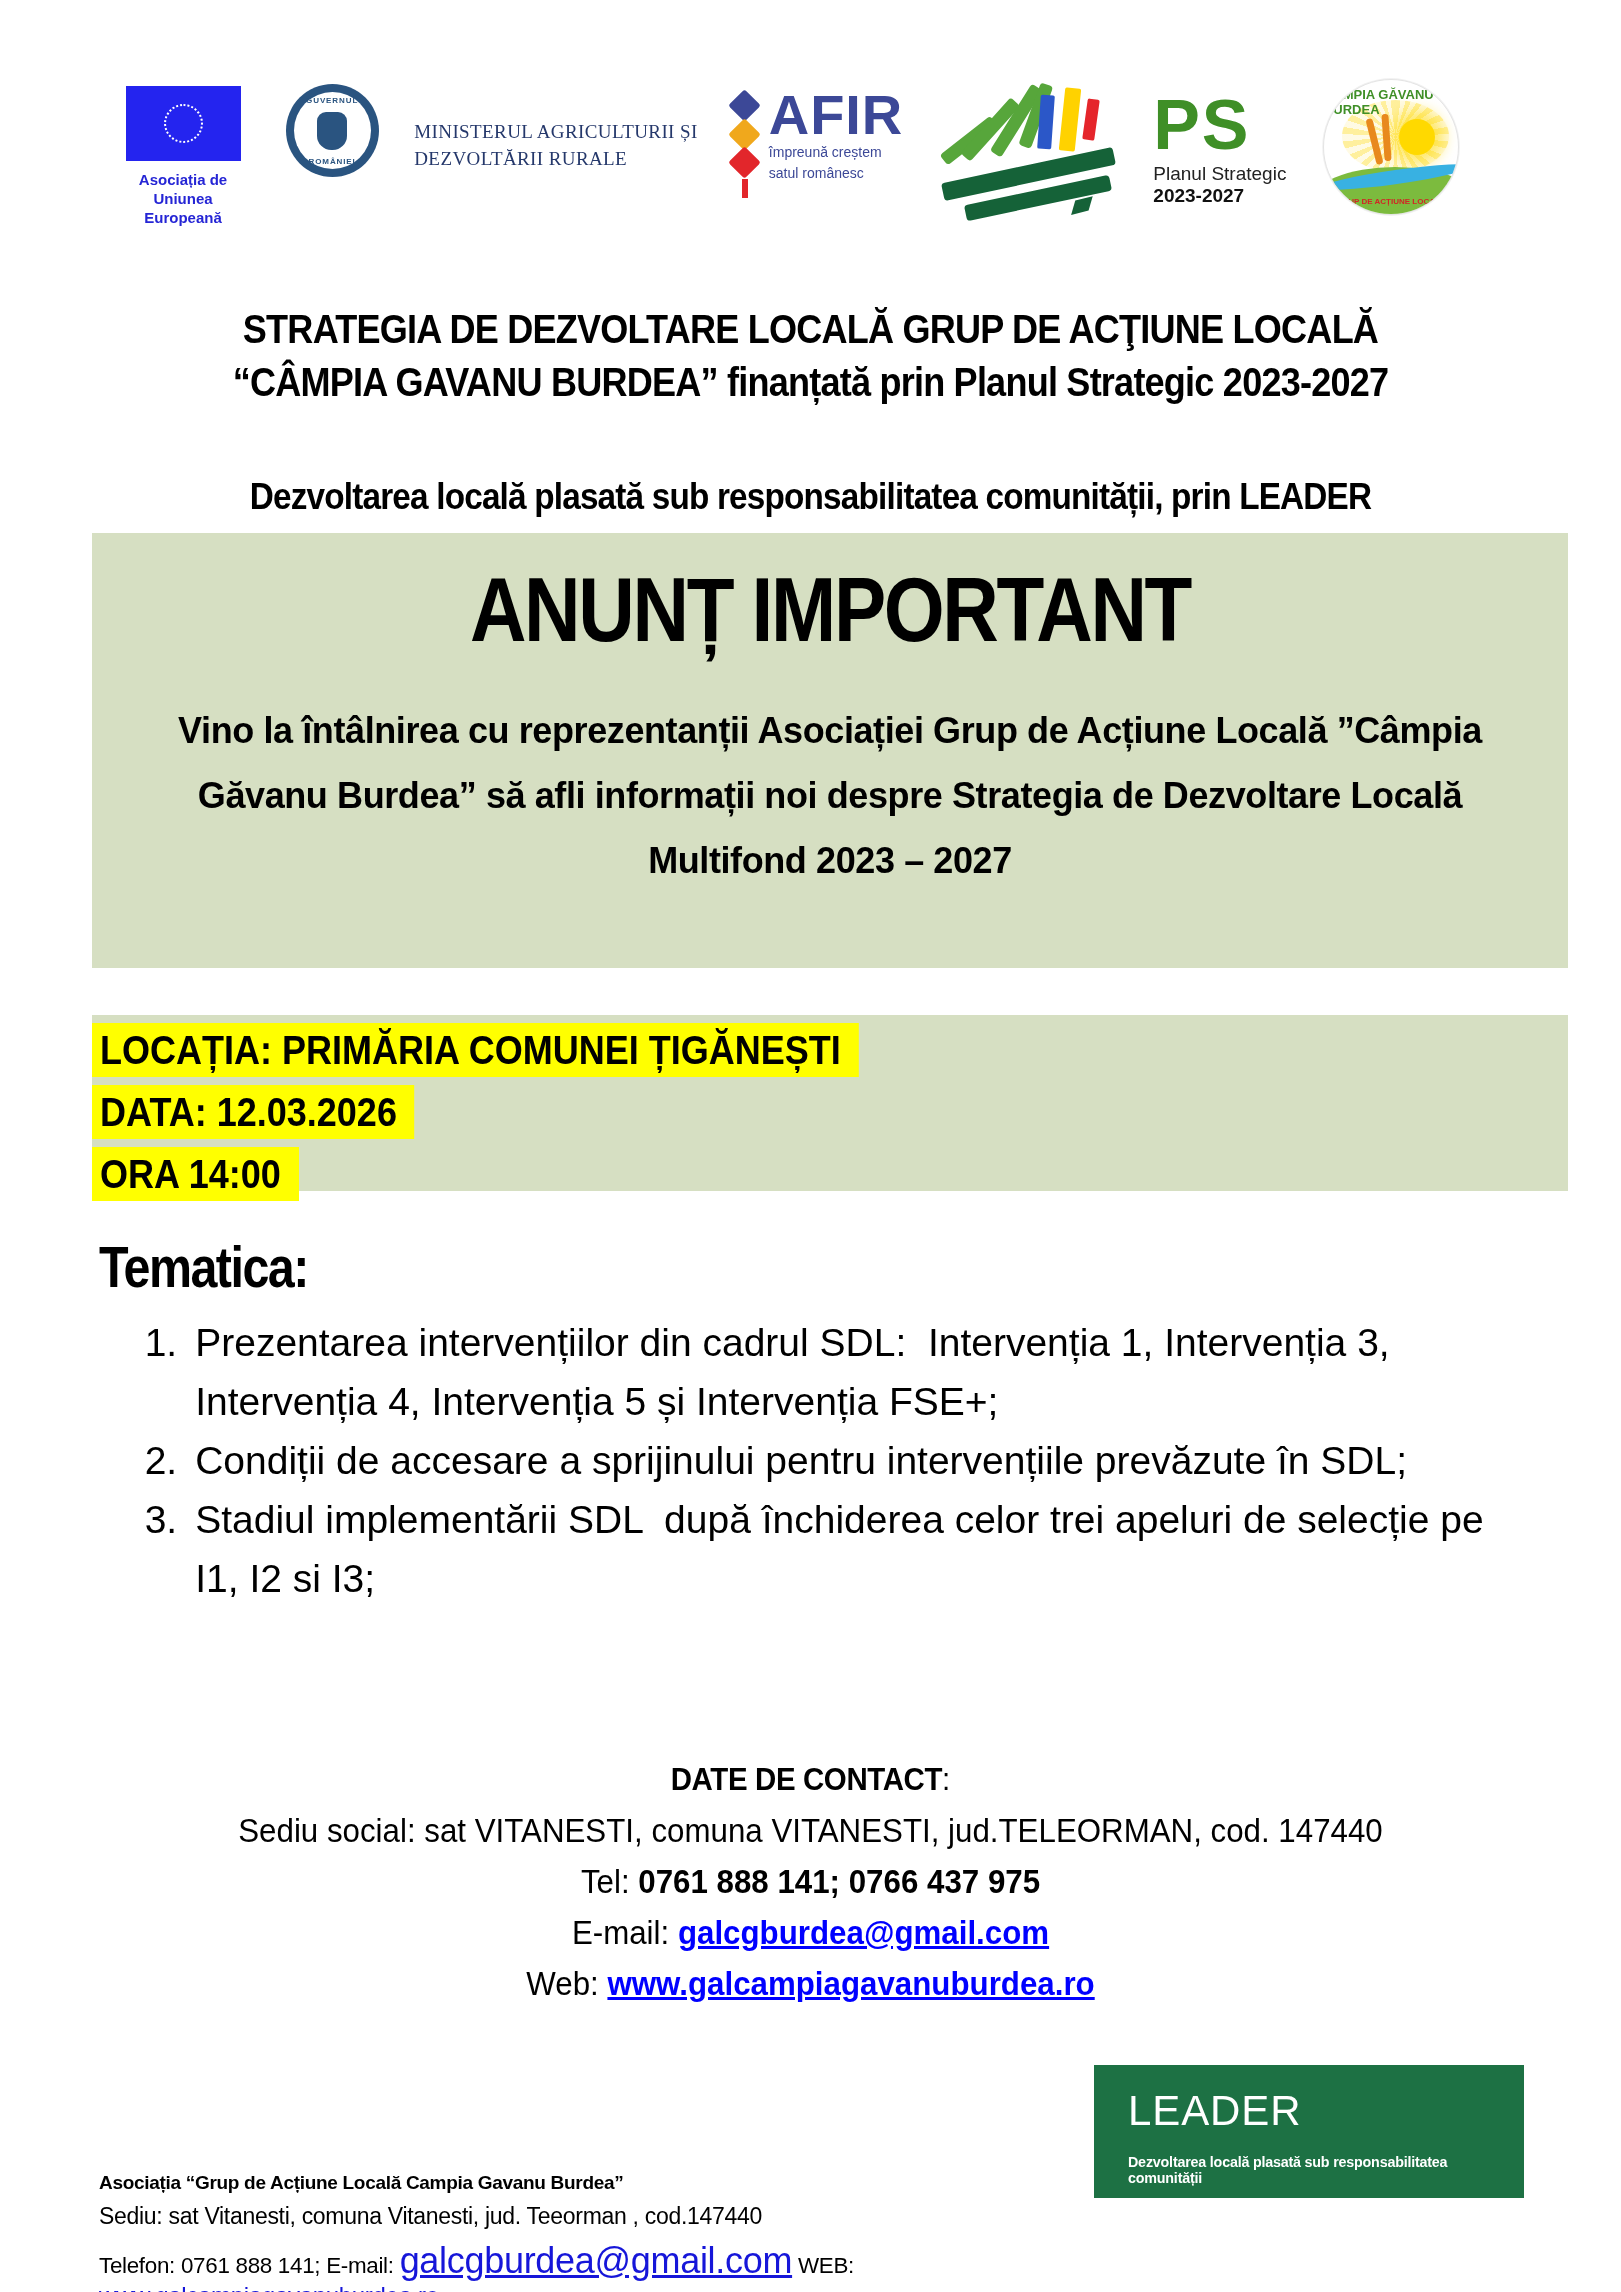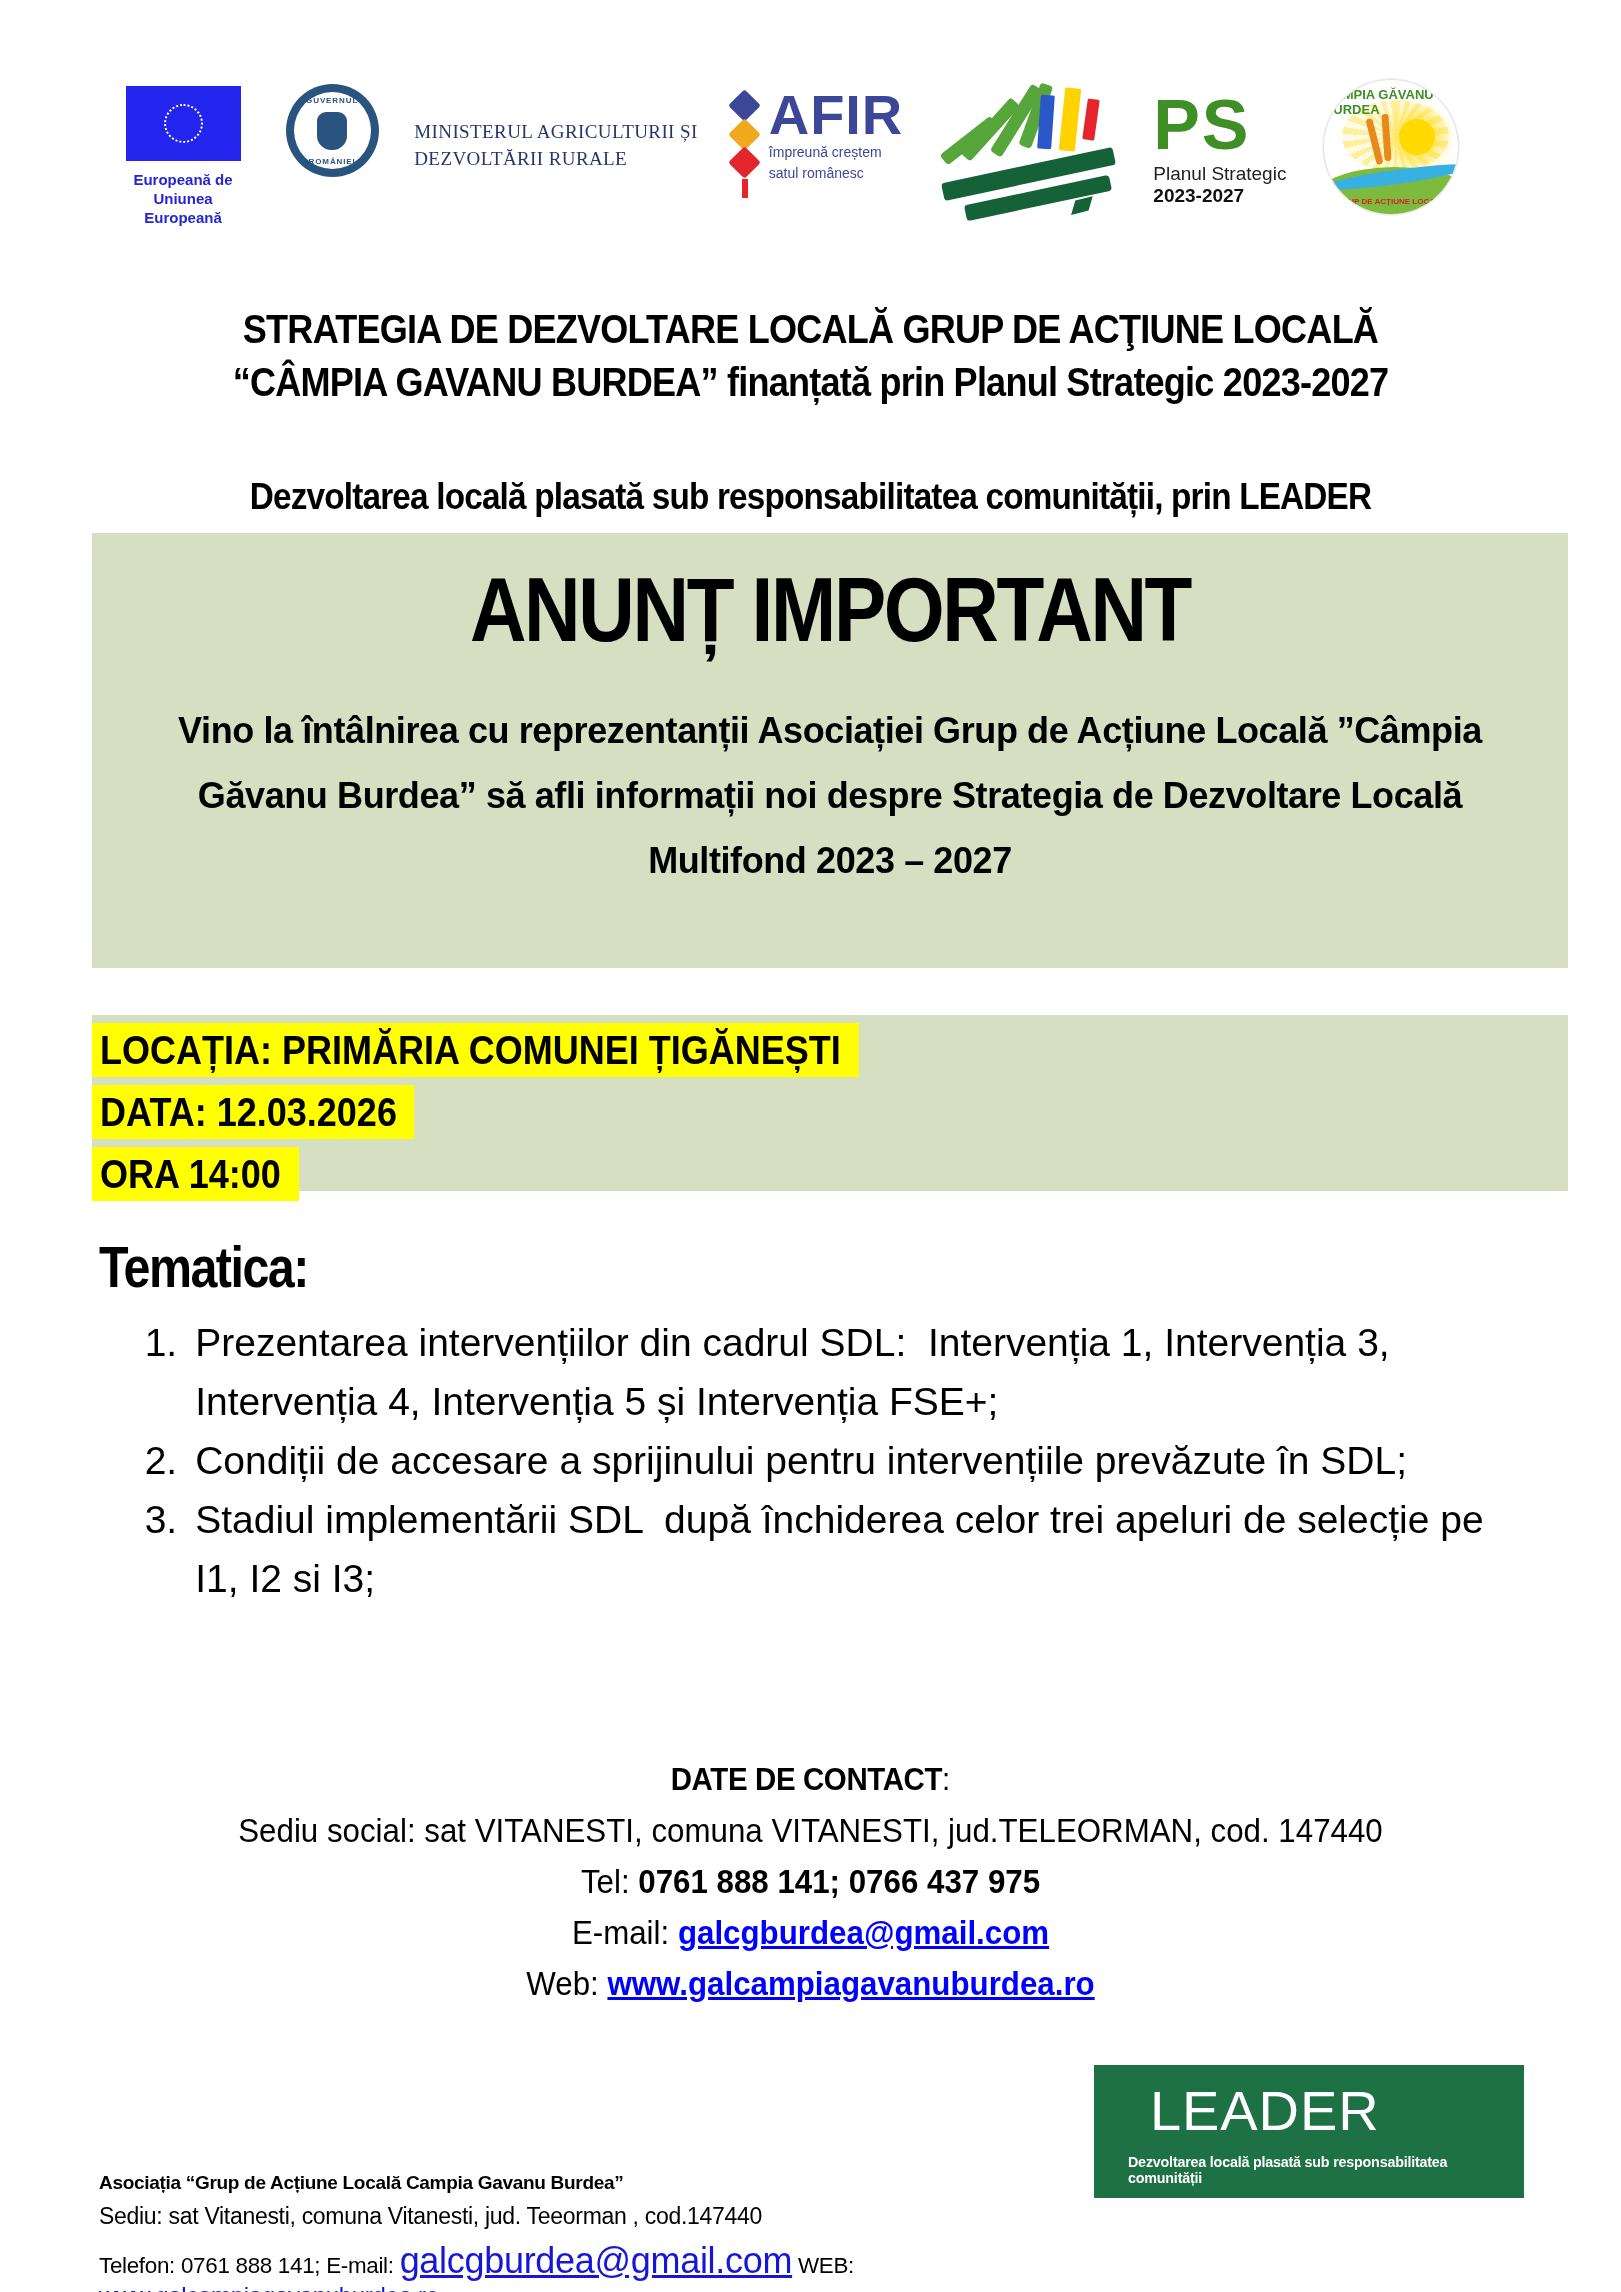--- a/index.html
+++ b/index.html
@@ -97,21 +97,21 @@
   
   .contact { position:absolute; top:1754px; left:0; width:100%; text-align:center;
              font-size:34px; line-height:51px; transform:scaleX(.92); }
   .c-head { font-size:32px; }
   .c-head strong { letter-spacing:-0.4px; }
   .contact a { color:#0000ff; font-weight:bold; text-decoration:underline; }
 
   
   .leader-banner { position:absolute; left:1094px; top:2065px; width:430px; height:133px;
                    background:#1d7144; color:#fff; padding:14.3px 0 0 34px; }
-  .leader-word { font-size:56px; font-weight:400; line-height:64px; letter-spacing:0.9px;margin-left:22px; }
+  .leader-word { font-size:42px; font-weight:400; line-height:64px; letter-spacing:0.9px; }
   .leader-sub { font-size:14.3px; font-weight:bold; margin-top:11px; letter-spacing:-0.2px; }
 
   
   .footer { position:absolute; left:99px; top:2167px; width:985px; letter-spacing:-0.3px; }
   .f1 { font-size:19px; font-weight:bold; line-height:32px; }
   .f2 { font-size:23px; line-height:34px; }
   .f3 { font-size:22.4px; margin-top:7.2px; }
   .f3 a { color:#1616d9; text-decoration:underline; }
   .f-email { font-size:36px; font-weight:normal; }
   .f-web { font-size:24px; }
@@ -120,21 +120,21 @@
 <body>
 
 <div class="page">
 
   <header class="logos">
     <div class="logo-eu">
       <div class="eu-flag">
         <div class="eu-stars"></div>
       </div>
       <div class="eu-caption">
-        <span style="display:block">Europeană de</span>
+        <span style="display:block">Asociația de</span>
         <span style="display:block">Uniunea Europeană</span>
       </div>
     </div>
 
     <div class="gov-outer">
       <div class="gov-ring">
         <span class="gov-arc">GUVERNUL</span>
         <div class="gov-center"></div>
         <span class="gov-arc">ROMÂNIEI</span>
       </div>

